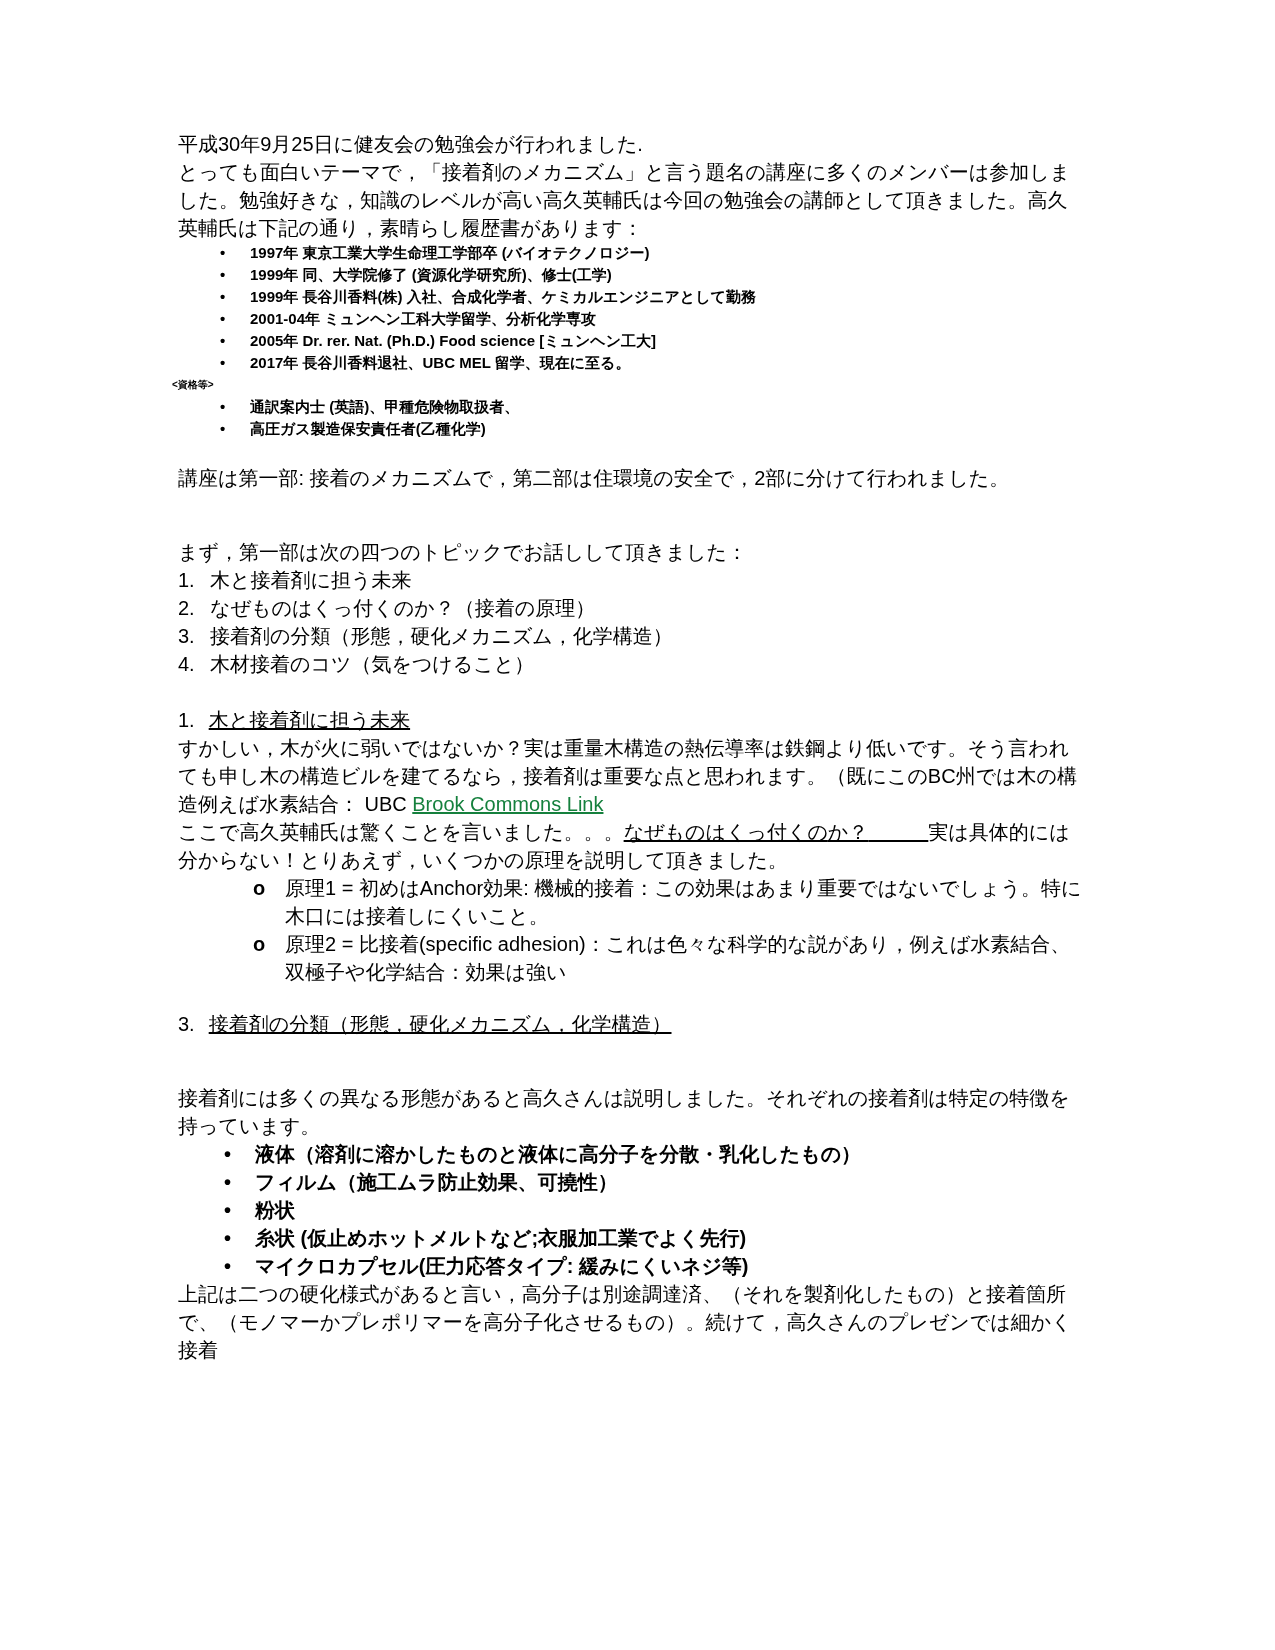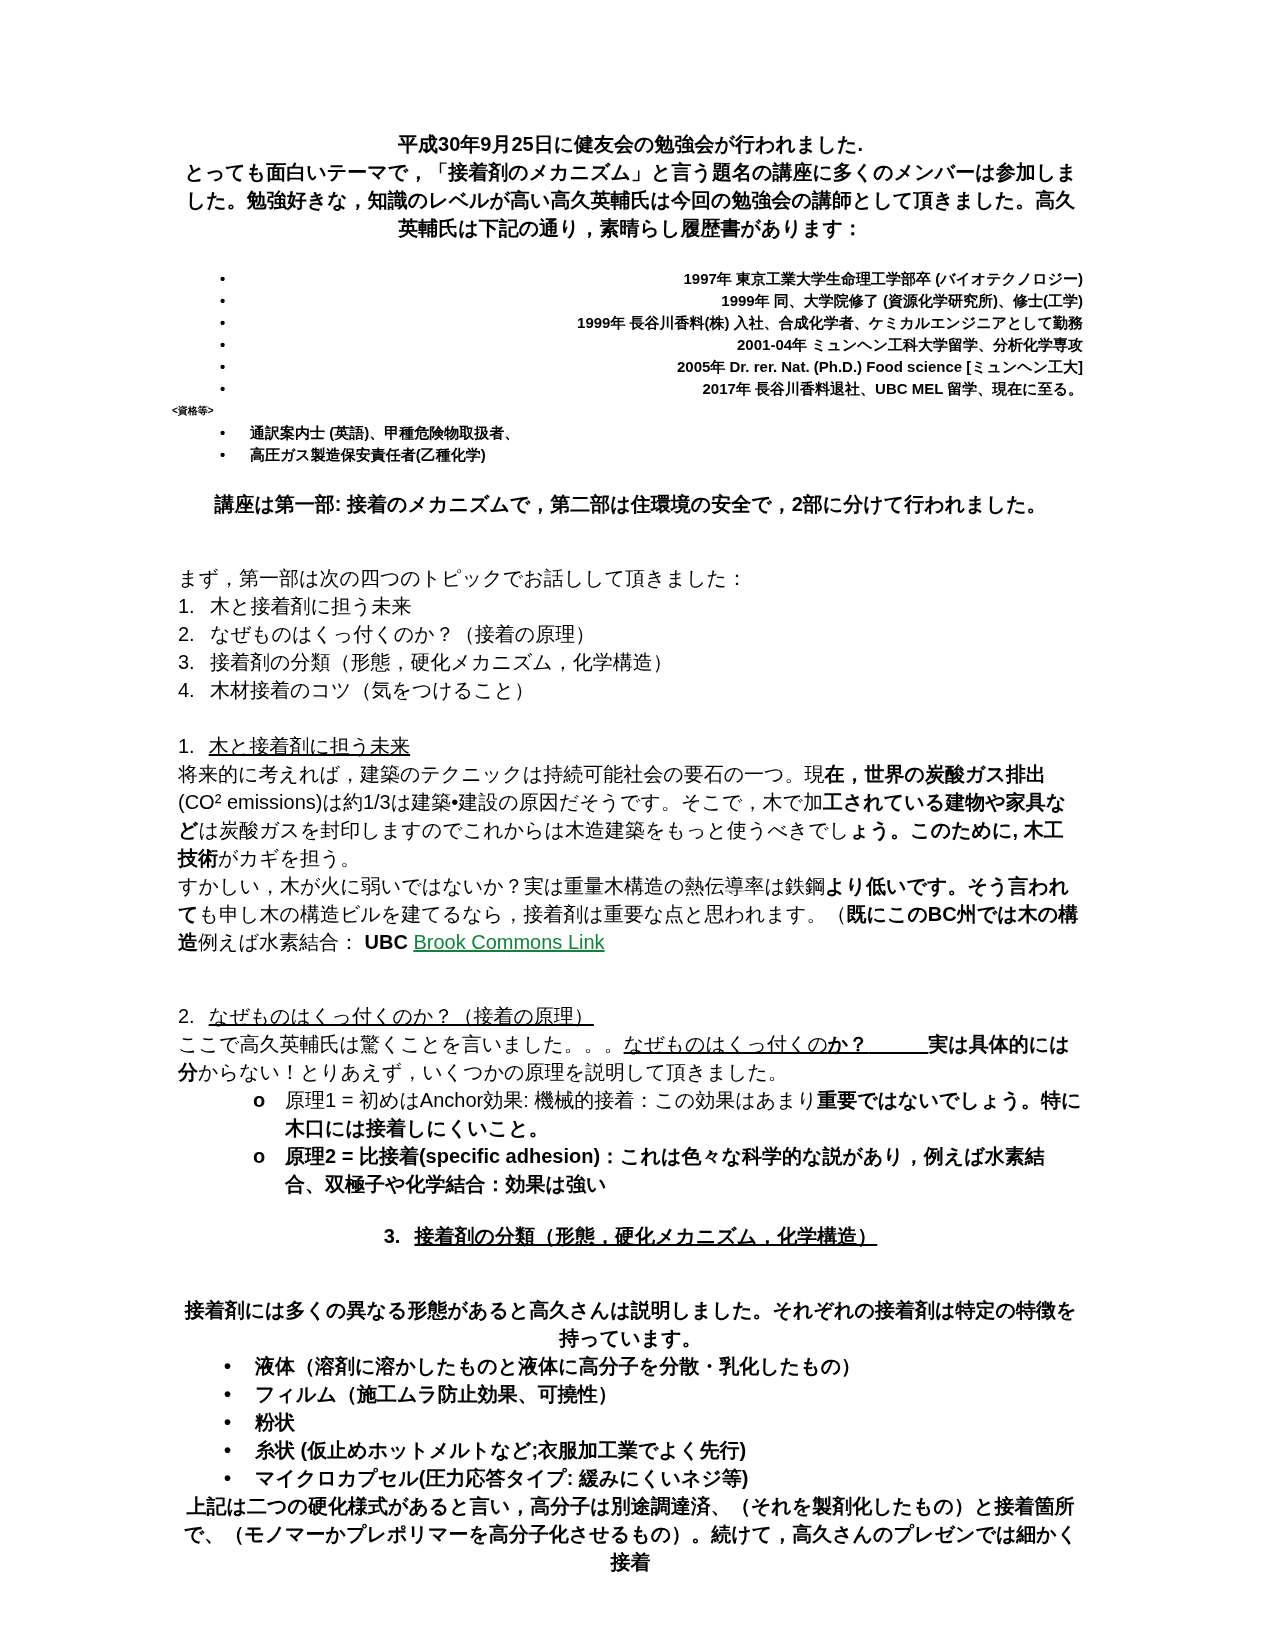--- a/index.html
+++ b/index.html
@@ -12,21 +12,21 @@
   .page{
     box-sizing:border-box;
     padding:130px 90px 0 178px;
     width:1275px;
     font-size:20px;
     line-height:28px;
   }
   .content{width:905px;}
   p{margin:0;}
   ul,ol{margin:0;padding:0;list-style:none;}
-  .b{font-weight:bold;text-align:center;}
+  .b{font-weight:normal;}
   .u{text-decoration:underline;}
   a.link{color:#15803d;text-decoration:underline;cursor:pointer;}
 
   
   .resume-list{margin-left:40px;font-size:15px;line-height:22px;font-weight:bold;}
   .resume-list li{position:relative;padding-left:32px;}
   .resume-list li::before{content:"\2022";position:absolute;left:2px;top:0;}
   .qual-header{margin-left:-6px;font-size:10px;line-height:22px;font-weight:bold;}
 
   
@@ -38,21 +38,21 @@
   .o-list li{position:relative;padding-left:32px;}
   .o-list li::before{content:"o";position:absolute;left:0;top:0;font-weight:bold;}
 
   
   .form-list{margin-left:44px;font-weight:bold;}
   .form-list li{position:relative;padding-left:33px;}
   .form-list li::before{content:"\2022";position:absolute;left:2px;top:0;}
 
   .heading .num{margin-right:14px;}
 
-  .mt-resume{margin-top:26px;text-align:right;}
+  .mt-resume{}
   .mt-course{margin-top:24px;}
   .mt-lg{margin-top:28px;}
   .mt-xl{margin-top:46px;}
   .mt-sec3{margin-top:24px;}
 </style>
 </head>
 <body>
 
 <div class="page">
   <div class="content">
@@ -78,24 +78,22 @@
 
     <p class="mt-xl">まず，第一部は次の四つのトピックでお話しして頂きました：</p>
     <ol class="topics-list">
         <li><span class="num">1.</span><span>木と接着剤に担う未来</span></li>
         <li><span class="num">2.</span><span>なぜものはくっ付くのか？（接着の原理）</span></li>
         <li><span class="num">3.</span><span>接着剤の分類（形態，硬化メカニズム，化学構造）</span></li>
         <li><span class="num">4.</span><span>木材接着のコツ（気をつけること）</span></li>
       </ol>
 
     <p class="heading mt-lg"><span class="num">1.</span><span class="u">木と接着剤に担う未来</span></p>
-    <p><span>将来的に考えれば，建築のテクニックは持続可能社会の要石の一つ。現</span><span class="b">在，世界の炭酸ガス排出</span><span>(CO² emissions)は約1/3は建築•建設の原因だそうです。そこで，木で加</span><span class="b">工されている建物や家具など</span><span>は炭酸ガスを封印しますのでこれからは木造建築をもっと使うべきでし</span><span class="b">ょう。このために, 木工技術</span><span>がカギを担う。</span></p>
     <p><span>すかしい，木が火に弱いではないか？実は重量木構造の熱伝導率は鉄鋼</span><span class="b">より低いです。そう言われて</span><span>も申し木の構造ビルを建てるなら，接着剤は重要な点と思われます。（</span><span class="b">既にこのBC州では木の構造</span><span>例えば水素結合：</span><span class="b"> UBC </span><a class="link u" href="#">Brook Commons Link</a></p>
 
-    <p class="heading mt-xl"><span class="num">2.</span><span class="u">なぜものはくっ付くのか？（接着の原理）</span></p>
     <p><span>ここで高久英輔氏は驚くことを言いました。。。</span><span class="u">なぜものはくっ付くの</span><span class="b u">か？</span><span class="u">　　　</span><span class="b">実は具体的には分</span><span>からない！とりあえず，いくつかの原理を説明して頂きました。</span></p>
     <ul class="o-list">
         <li><span>原理1 = 初めはAnchor効果: 機械的接着：この効果はあまり</span><span class="b">重要ではないでしょう。特に木口には接着しにくいこと。</span></li>
         <li><span class="b">原理2 = 比接着(specific adhesion)：これは色々な科学的な説があり，例えば水素結合、双極子や化学結合：効果は強い</span></li>
       </ul>
 
     <p class="heading b mt-sec3"><span class="num">3.</span><span class="u">接着剤の分類（形態，硬化メカニズム，化学構造）</span></p>
 
     <p class="b mt-xl">接着剤には多くの異なる形態があると高久さんは説明しました。それぞれの接着剤は特定の特徴を持っています。</p>
     <ul class="form-list">

